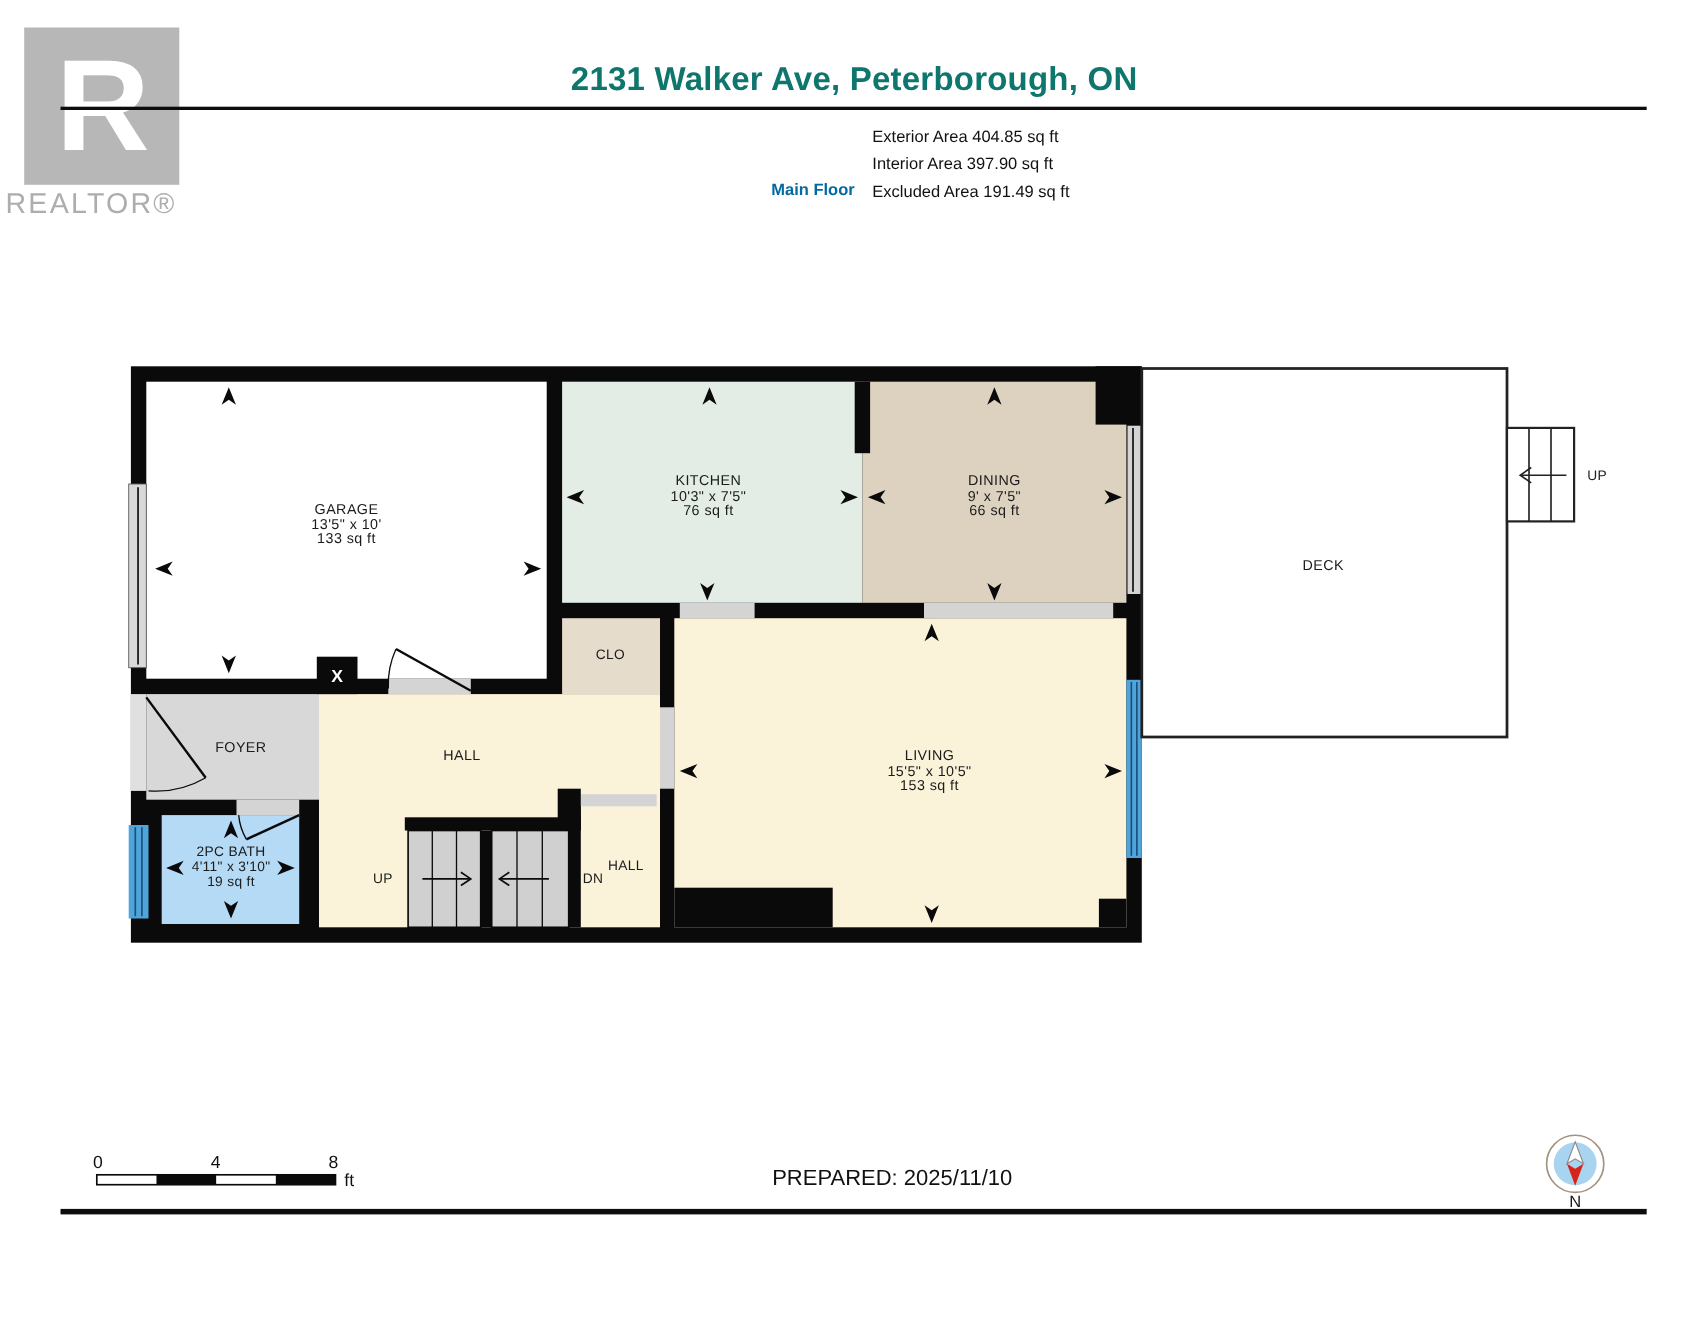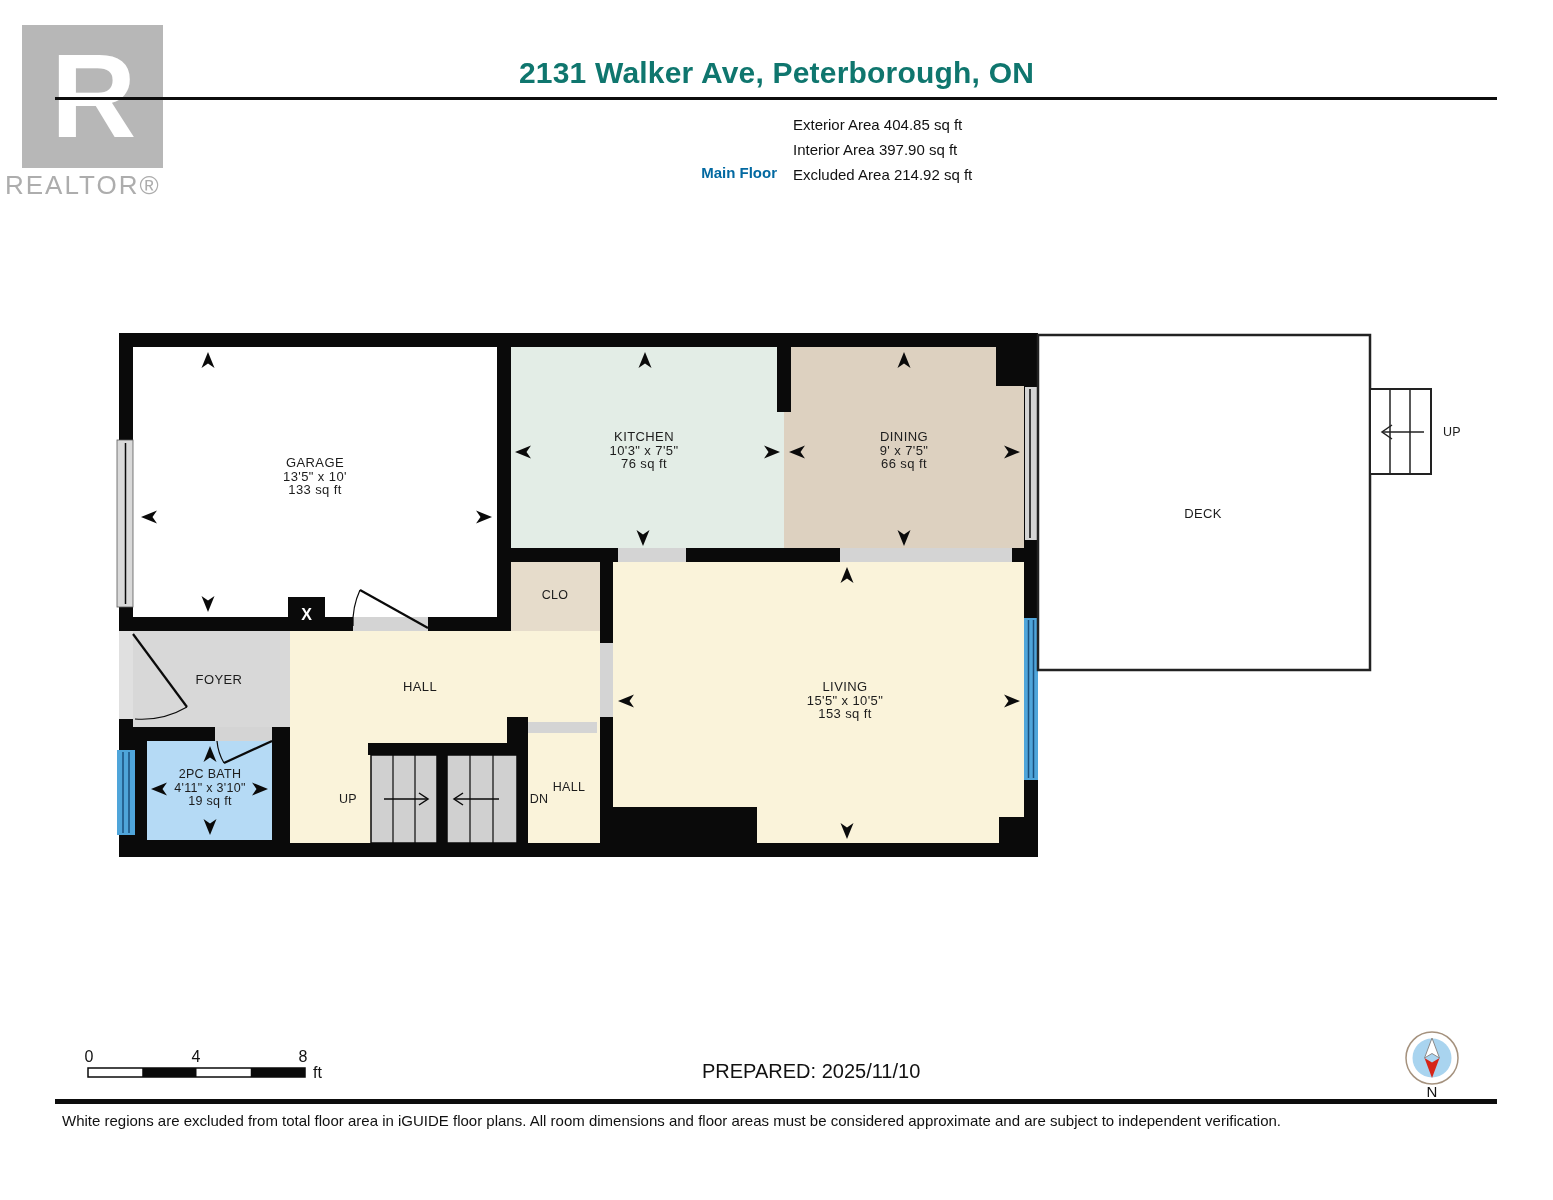--- a/index.html
+++ b/index.html
@@ -33,21 +33,21 @@
   <div class="abs logo-box">
     <div class="logo-r">R</div>
   </div>
   <div class="abs logo-brand">REALTOR®</div>
   <div class="abs title">2131 Walker Ave, Peterborough, ON</div>
   <div class="abs rule-top"></div>
   <div class="abs floor-label">Main Floor</div>
   <div class="abs stats">
     <div>Exterior Area 404.85 sq ft</div>
     <div>Interior Area 397.90 sq ft</div>
-    <div>Excluded Area 214.92 sq ft</div>
+    <div>Excluded Area 191.49 sq ft</div>
   </div>
 
   <svg class="abs" style="left:0;top:0;" width="1553" height="1200" viewBox="0 0 1553 1200">
     <defs>
       <path id="arrw" d="M0,0 L-16,-6.5 L-11.5,0 L-16,6.5 Z" fill="#0a0a0a"></path>
     </defs>
 
     <rect x="119" y="333" width="919" height="524" fill="#0a0a0a"></rect>
 
     <g>
@@ -223,15 +223,14 @@
       <circle cx="1432" cy="1058" r="26" fill="#ffffff" stroke="#a5927e" stroke-width="1.5"></circle>
       <circle cx="1432" cy="1058" r="19.5" fill="#a9d4ef"></circle>
       <polygon points="1432,1038 1424.5,1058 1432,1053.5 1439.5,1058" fill="#ffffff" stroke="#8a8a8a" stroke-width="1"></polygon>
       <polygon points="1432,1078 1424.5,1058 1432,1062.5 1439.5,1058" fill="#d62518"></polygon>
       <text x="1432" y="1097" text-anchor="middle" font-size="15" fill="#111">N</text>
     </g>
   </svg>
 
   <div class="abs prepared">PREPARED: 2025/11/10</div>
   <div class="abs rule-bottom"></div>
-  <div class="abs disclaimer">White regions are excluded from total floor area in iGUIDE floor plans. All room dimensions and floor areas must be considered approximate and are subject to independent verification.</div>
 
 </div>
 
 </body></html>

